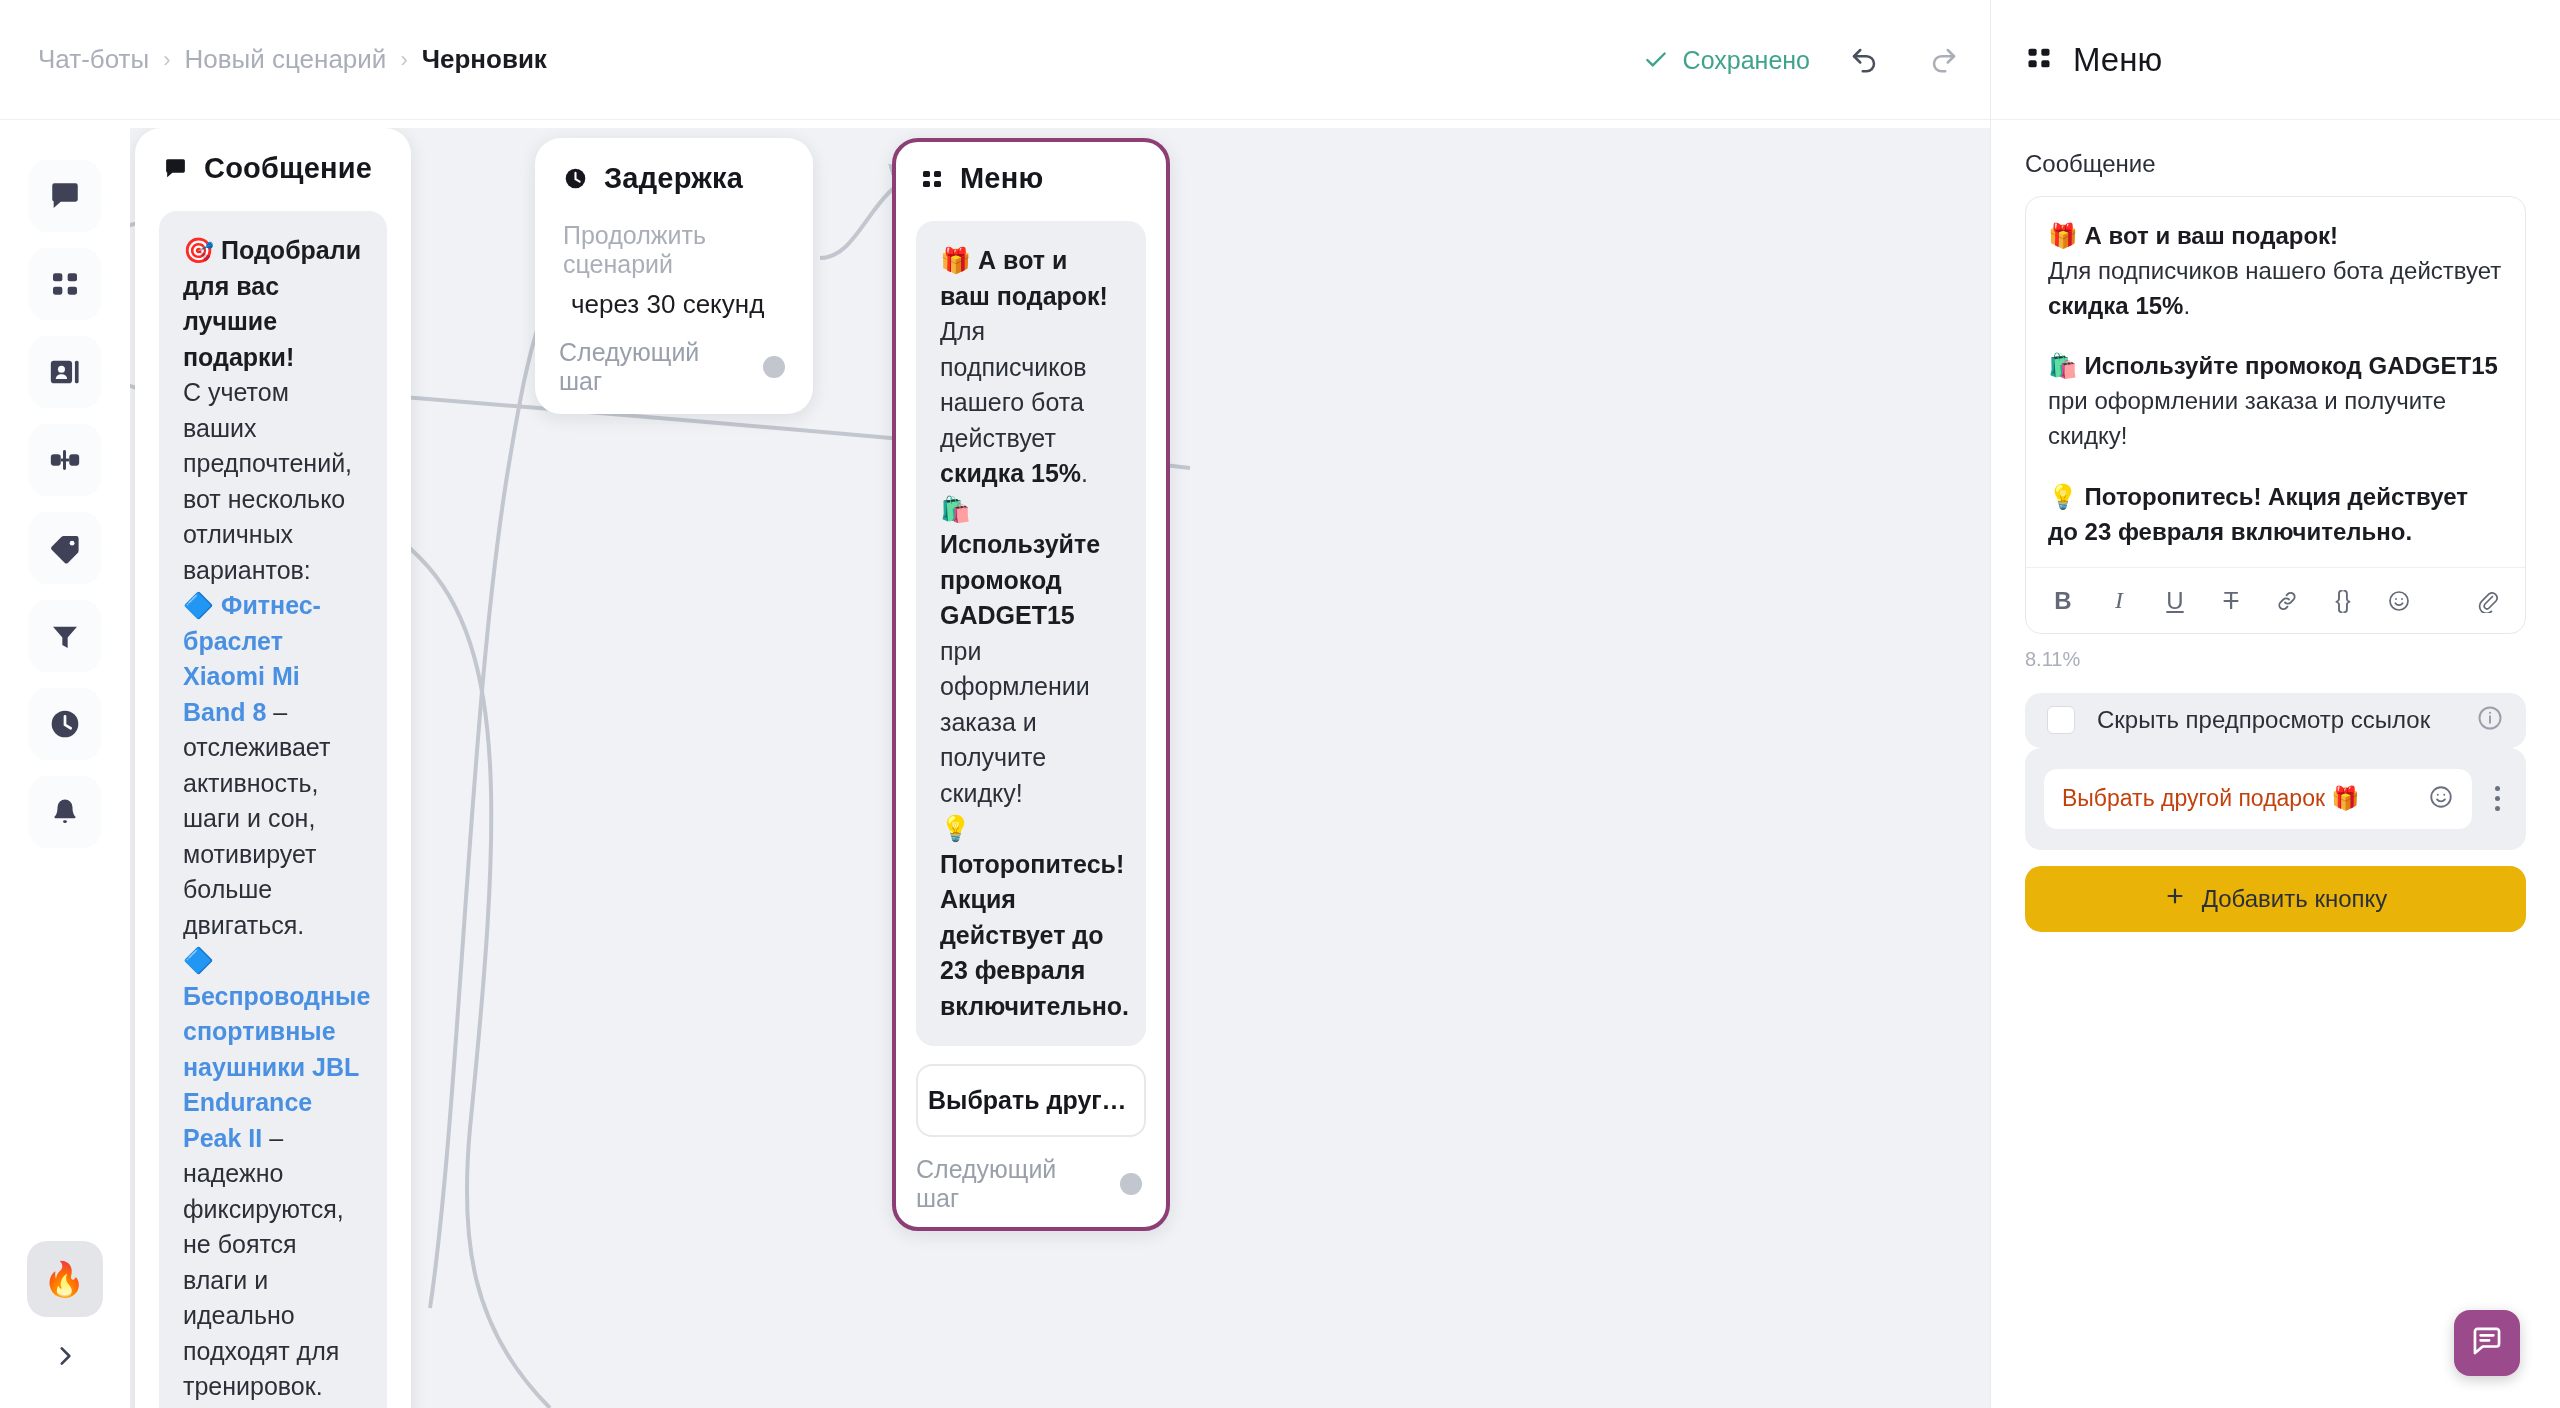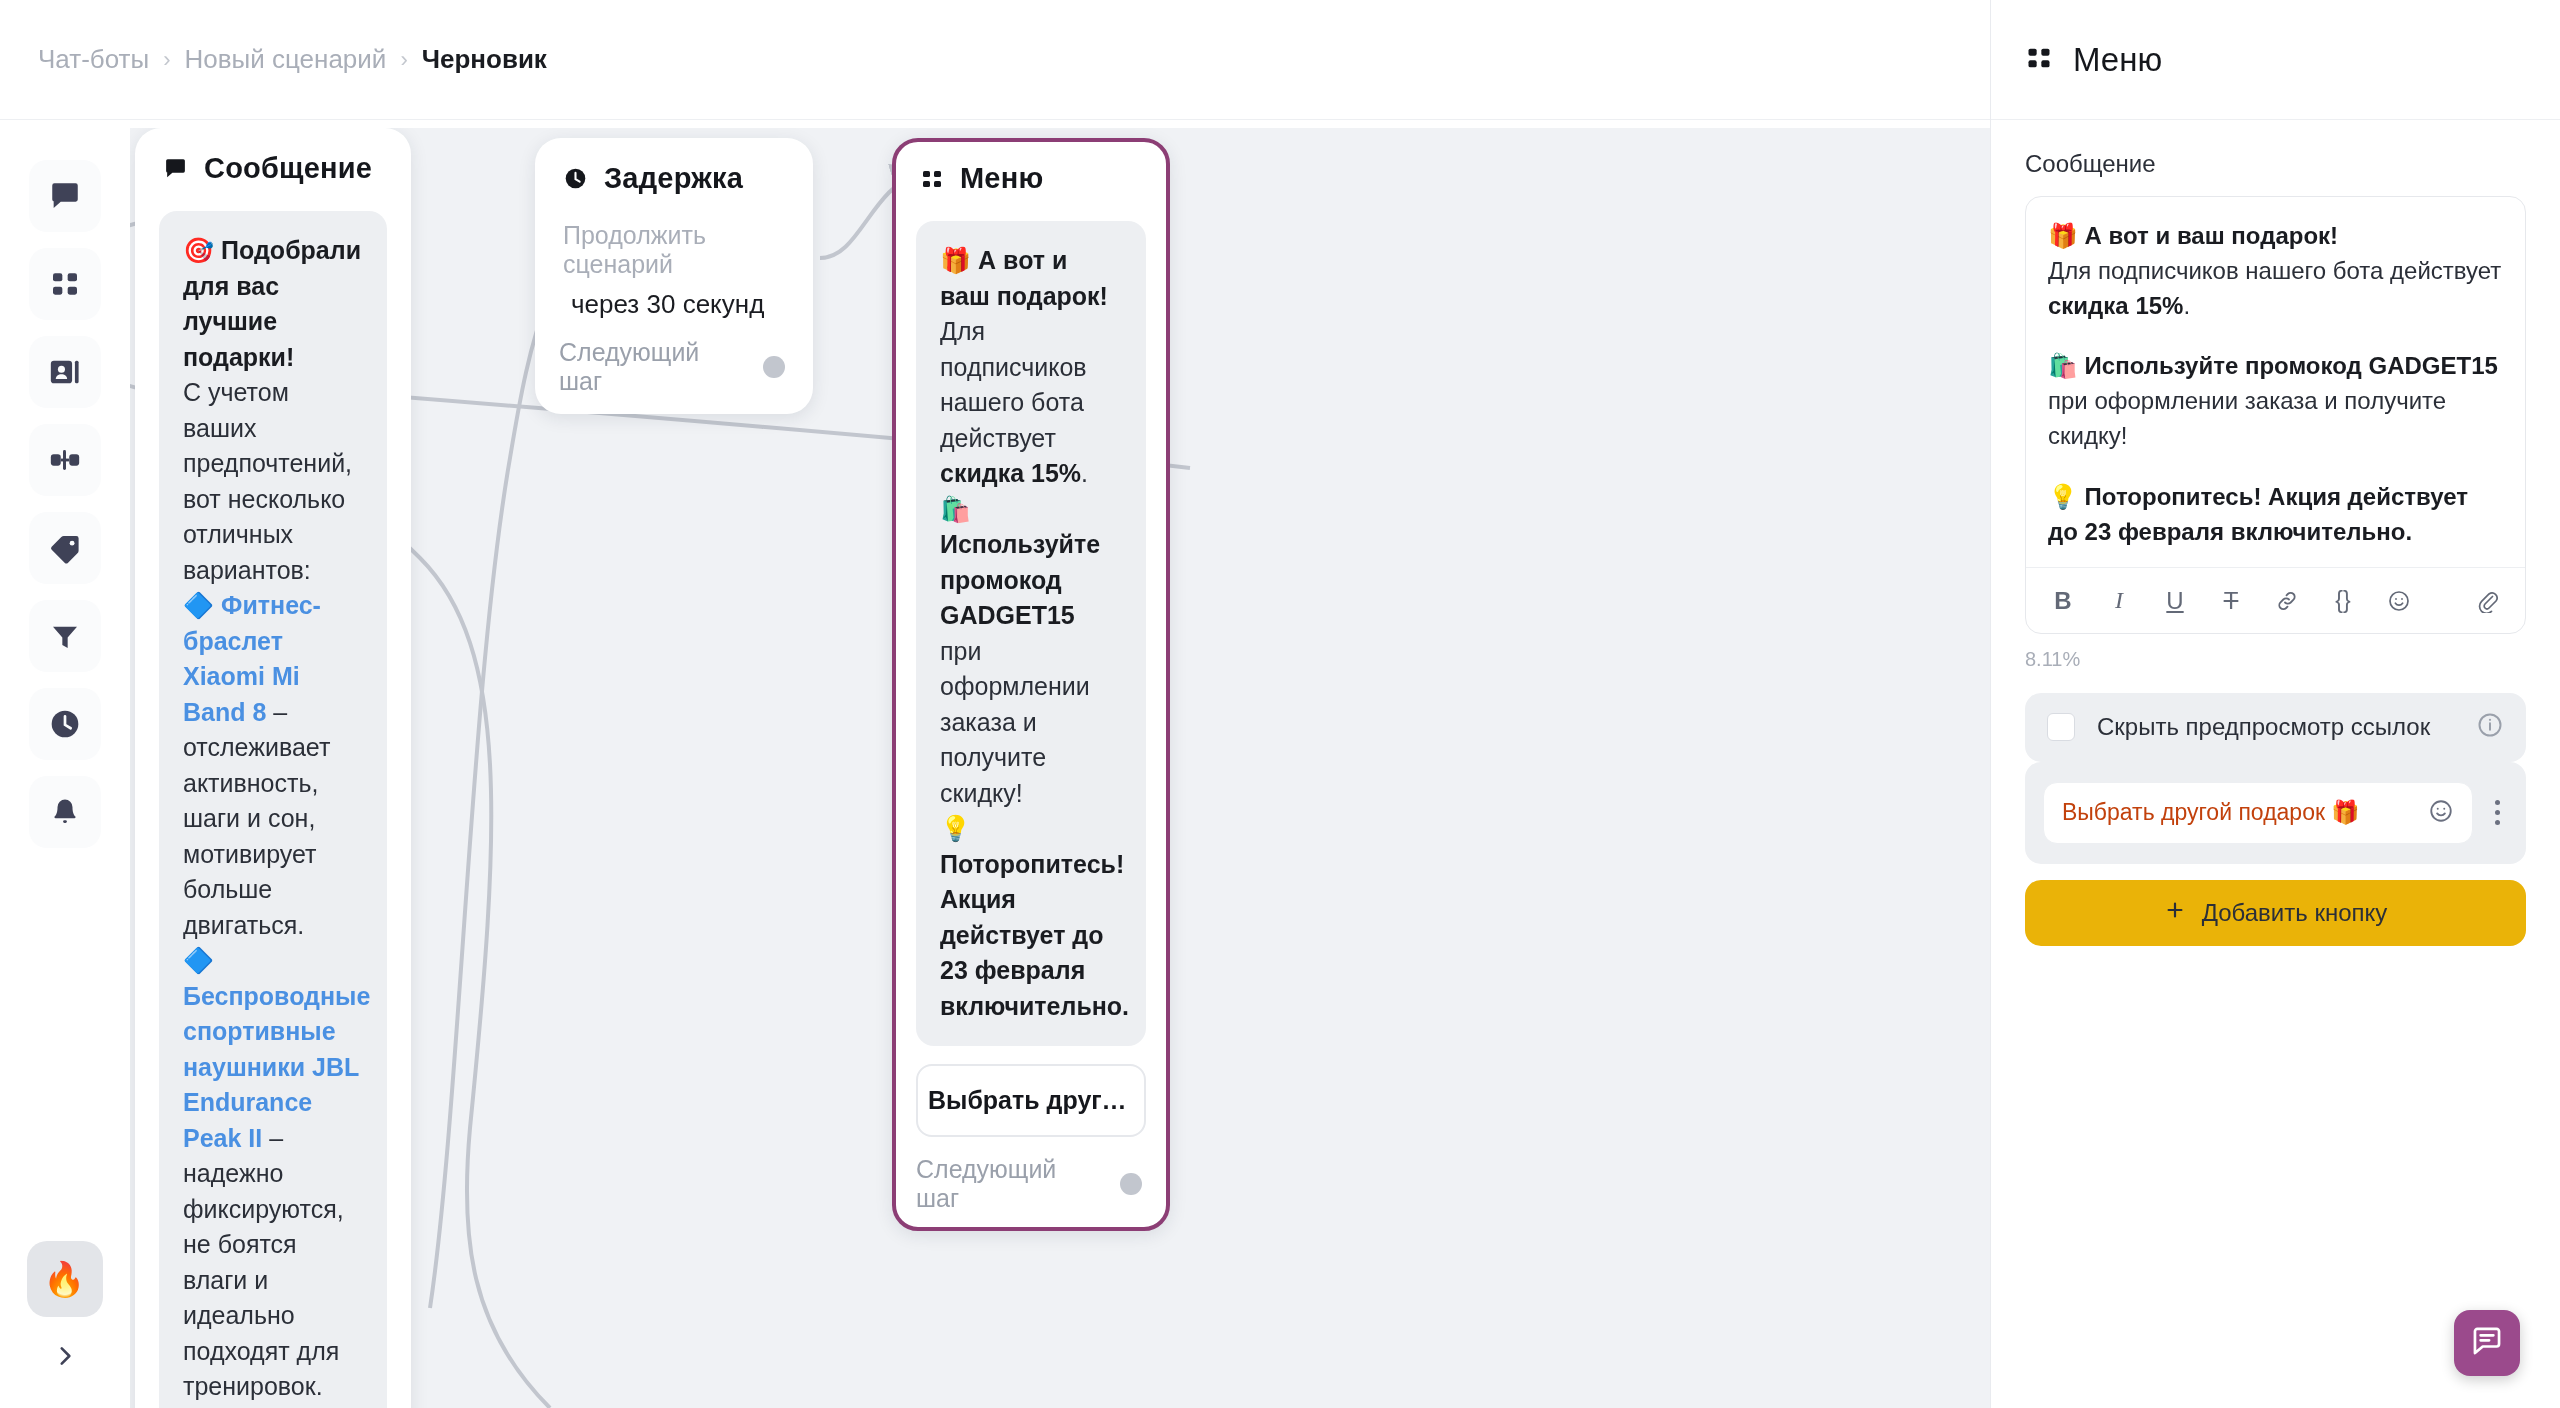--- a/index.html
+++ b/index.html
@@ -123,21 +123,21 @@
   .editor-toolbar {
     border-top: 1px solid #EDEFF2; height: 66px; display: flex; align-items: center;
     padding: 0 22px; gap: 26px; color: #636977;
   }
   .tb-btn { cursor: pointer; display: flex; align-items: center; justify-content: center;
             width: 30px; height: 34px; font-size: 24px; }
   .tb-spacer { flex: 1; }
   .char-pct { text-align: left; font-size: 20px; color: #A9AEB8; margin: 14px 4px 22px 0; }
 
   .toggle-row {
-    background: #EDEFF2; border-radius: 16px; padding: 18px 22px;
+    background: #EDEFF2; border-radius: 16px; padding: 11px 22px;
     display: flex; align-items: center; gap: 22px;
   }
   .cbox { width: 28px; height: 28px; border-radius: 6px; background: #fff;
           border: 1px solid #D9DCE2; flex: 0 0 auto; cursor: pointer; }
   .toggle-label { font-size: 24px; color: #2B2F38; line-height: 1.34; flex: 1; }
   .info-i { flex: 0 0 auto; cursor: pointer; }
 
   .btn-card { background: #EDEFF2; border-radius: 16px; padding: 20px 18px;
               display: flex; align-items: center; gap: 14px; }
   .btn-input {
@@ -167,20 +167,46 @@
 
   <div class="topbar">
     <div class="breadcrumb">
       <span class="bc-item">Чат-боты</span>
       <span class="bc-sep">›</span>
       <span class="bc-item">Новый сценарий</span>
       <span class="bc-sep">›</span>
       <span class="bc-item current">Черновик</span>
     </div>
 
+    <div class="topbar-right">
+      <div class="saved">
+        <span>
+          <svg width="26" height="26" viewBox="0 0 24 24" fill="none" stroke="#3FA38B" stroke-width="2.2" stroke-linecap="round" stroke-linejoin="round">
+              <polyline points="20 6 9 17 4 12"></polyline>
+            </svg>
+        </span>
+        <span>Сохранено</span>
+      </div>
+      <div class="icon-btn">
+        <span>
+          <svg width="30" height="30" viewBox="0 0 24 24" fill="none" stroke="#4A4F5C" stroke-width="2" stroke-linecap="round" stroke-linejoin="round">
+              <path d="M9 14L4 9l5-5"></path>
+              <path d="M4 9h10a6 6 0 0 1 0 12h-3"></path>
+            </svg>
+        </span>
+      </div>
+      <div class="icon-btn">
+        <span>
+          <svg width="30" height="30" viewBox="0 0 24 24" fill="none" stroke="#A9AEB8" stroke-width="2" stroke-linecap="round" stroke-linejoin="round">
+              <path d="M15 14l5-5-5-5"></path>
+              <path d="M20 9H10a6 6 0 0 0 0 12h3"></path>
+            </svg>
+        </span>
+      </div>
+    </div>
   </div>
 
   <div class="left-rail">
     <div class="rail-btn">
       <span>
         <svg width="34" height="34" viewBox="0 0 24 24" fill="#3F4257">
             <path d="M3 4.5A1.5 1.5 0 0 1 4.5 3h15A1.5 1.5 0 0 1 21 4.5v10A1.5 1.5 0 0 1 19.5 16H9l-5 4.5V16H4.5A1.5 1.5 0 0 1 3 14.5z"></path>
           </svg>
       </span>
     </div>

